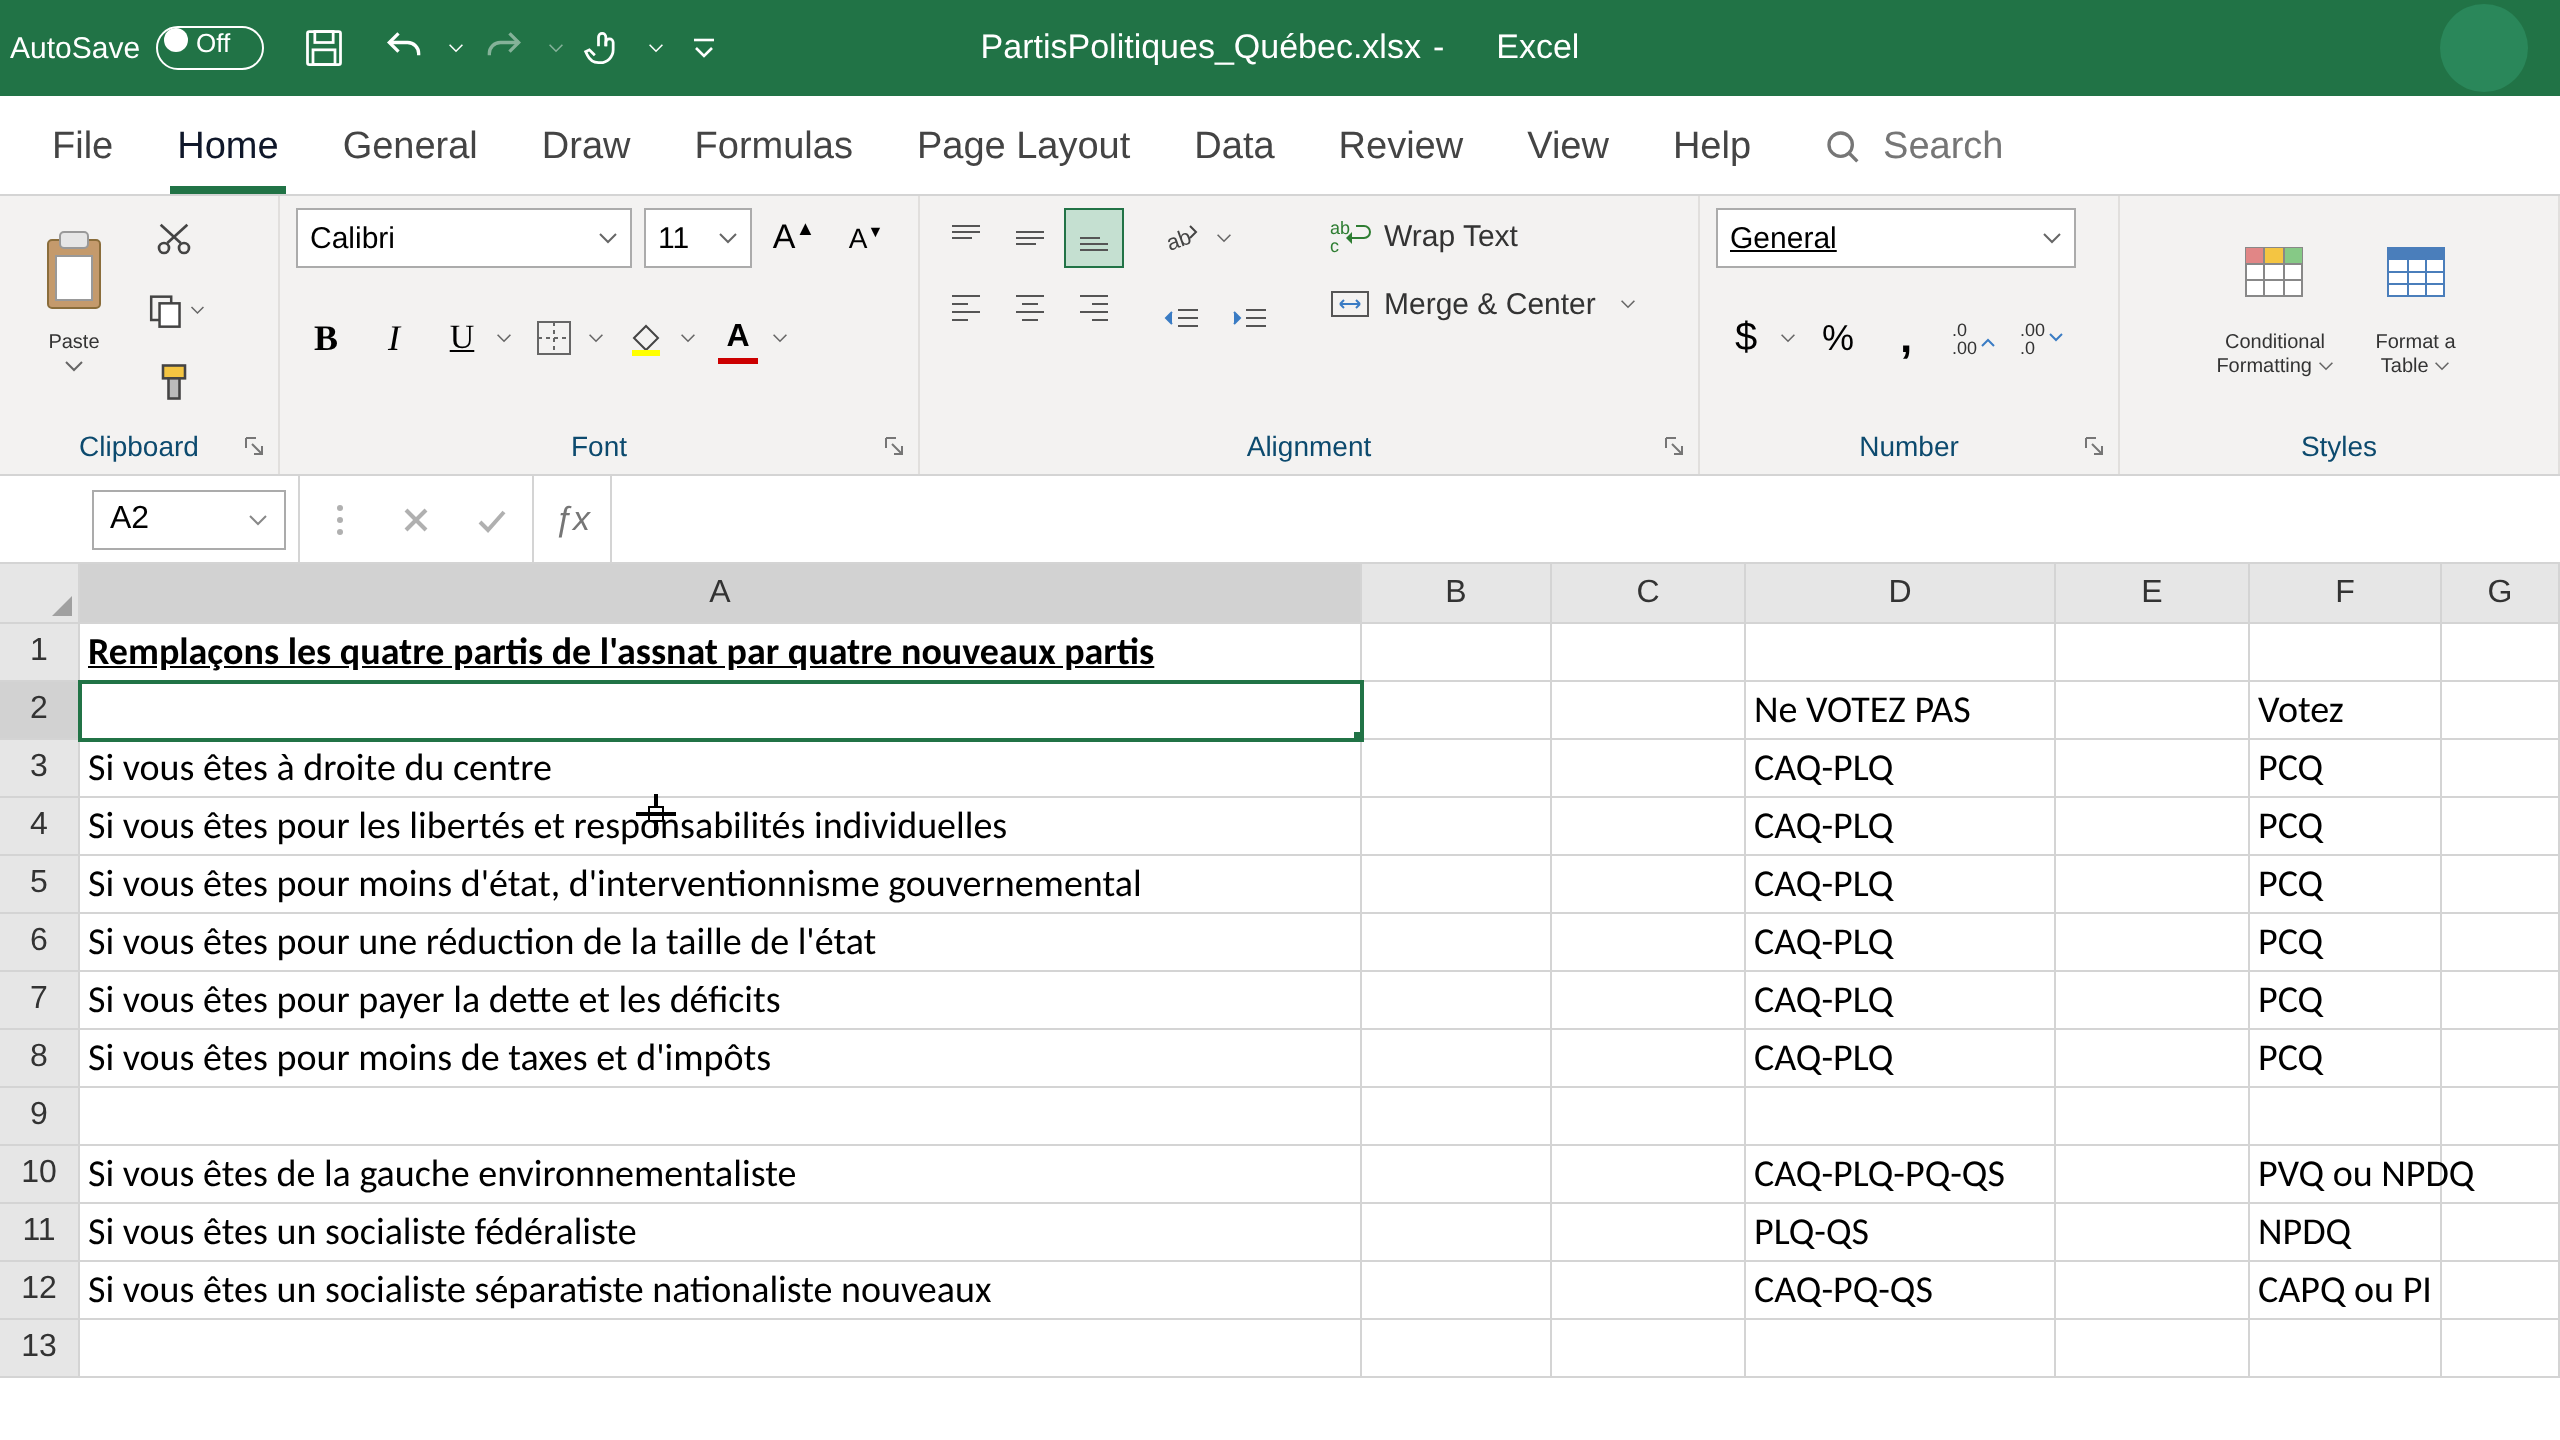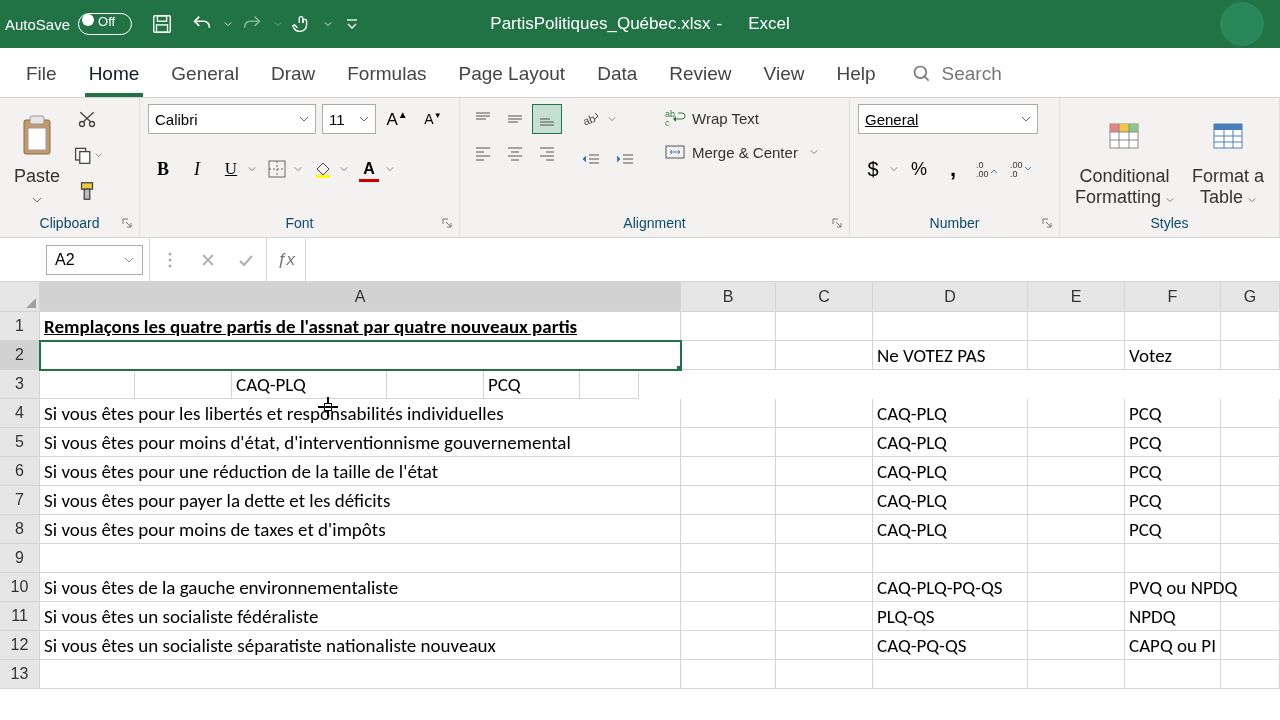--- a/index.html
+++ b/index.html
@@ -28,21 +28,21 @@
 
 
 .ribbon { height:140px; background:#f3f2f1; border-bottom:1px solid #d4d4d4; display:flex; }
 .group { padding:6px 8px 0; border-right:1px solid #e1dfdd; display:flex; flex-direction:column; position:relative; }
 .group-body { flex:1; display:flex; gap:6px; align-items:flex-start; }
 .group-label { text-align:center; font-size:14px; color:#0c4a6e; padding:4px 0 6px; position:relative; }
 .dlg-launcher { position:absolute; right:4px; bottom:6px; width:14px; height:14px; }
 
 .big-btn { display:flex; flex-direction:column; align-items:center; padding:4px 6px; min-width:58px; }
 .big-btn-icon { height:56px; display:flex; align-items:center; justify-content:center; }
-.big-btn-label { font-size:18px; color:#333; text-align:center; line-height:1.15; margin-top:2px; }
+.big-btn-label { font-size:10px; color:#333; text-align:center; line-height:1.15; margin-top:2px; }
 
 .mini-col { display:flex; flex-direction:column; gap:6px; }
 .mini-btn { width:30px; height:30px; display:flex; align-items:center; justify-content:center; }
 
 .font-row1 { display:flex; gap:6px; align-items:center; }
 .combo { background:#fff; border:1px solid #ababab; height:30px; display:flex; align-items:center; padding:0 6px; font-size:15px; }
 .combo .caret { margin-left:auto; }
 .font-row2 { display:flex; gap:4px; align-items:center; margin-top:14px; }
 .sq-btn { width:30px; height:30px; display:flex; align-items:center; justify-content:center; position:relative; }
 .sq-btn.pressed { background:#c5e0d1; border:1px solid #217346; }
@@ -591,20 +591,21 @@
       <div class="cell cB"></div>
       <div class="cell cC"></div>
       <div class="cell cD">Ne VOTEZ PAS</div>
       <div class="cell cE"></div>
       <div class="cell cF">Votez</div>
       <div class="cell cG"></div>
     </div>
 
   <div class="row">
       <div class="rh">3</div>
+      <div class="cell cA">Si vous êtes à droite du centre</div>
       <div class="cell cB"></div>
       <div class="cell cC"></div>
       <div class="cell cD">CAQ-PLQ</div>
       <div class="cell cE"></div>
       <div class="cell cF">PCQ</div>
       <div class="cell cG"></div>
     </div>
 
   <div class="row">
       <div class="rh">4</div>

